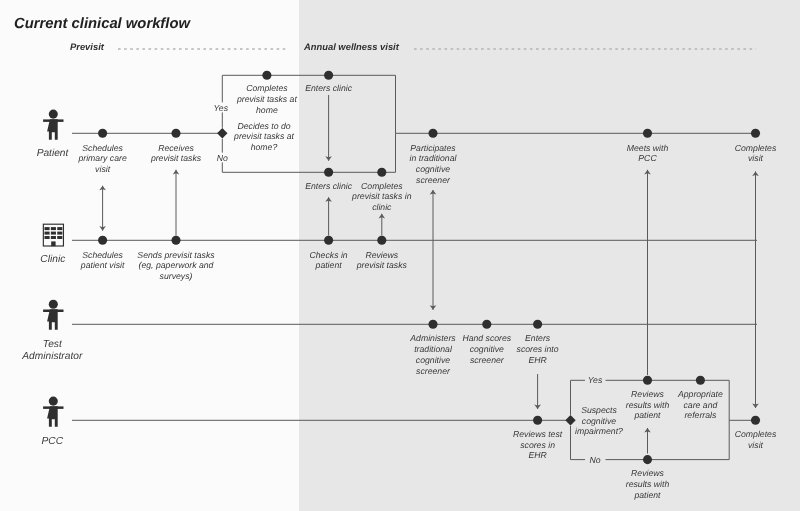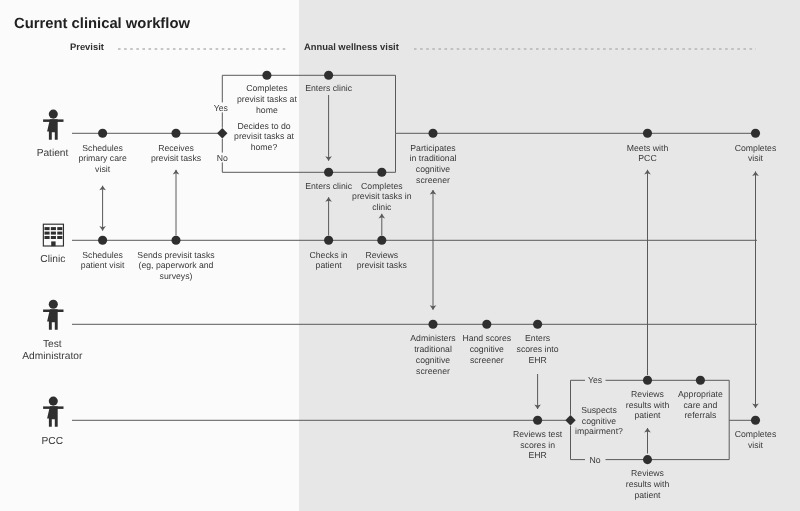--- a/index.html
+++ b/index.html
@@ -1,20 +1,20 @@
 <!DOCTYPE html>
 <html><head>
 <meta charset="utf-8">
 <title>Current clinical workflow</title>
 <style>
   html,body{margin:0;padding:0;}
   body{width:800px;height:511px;overflow:hidden;background:#fbfbfb;
        font-family:"Liberation Sans",sans-serif;
        -webkit-font-smoothing:antialiased;text-rendering:geometricPrecision;}
-  #stage{position:relative;width:800px;height:511px;}
+  #stage{position:relative;width:800px;height:511px;font-style:italic;}
   svg#canvas{position:absolute;left:0;top:0;display:block;
              will-change:transform;transform:translateZ(0);}
   .lane-line{stroke:#5a5a5a;stroke-width:1;}
   .conn{stroke:#5a5a5a;stroke-width:1;fill:none;}
   .node{fill:#2f2f2f;}
   .ttl{font-size:14.8px;font-weight:bold;fill:#212121;}
   .phase{font-size:9.4px;font-weight:bold;fill:#2f2f2f;}
   .lane-name{font-size:10.2px;fill:#3a3a3a;}
   .lbl{font-size:8.7px;fill:#383838;}
   .ybr{font-size:8.7px;fill:#383838;}

